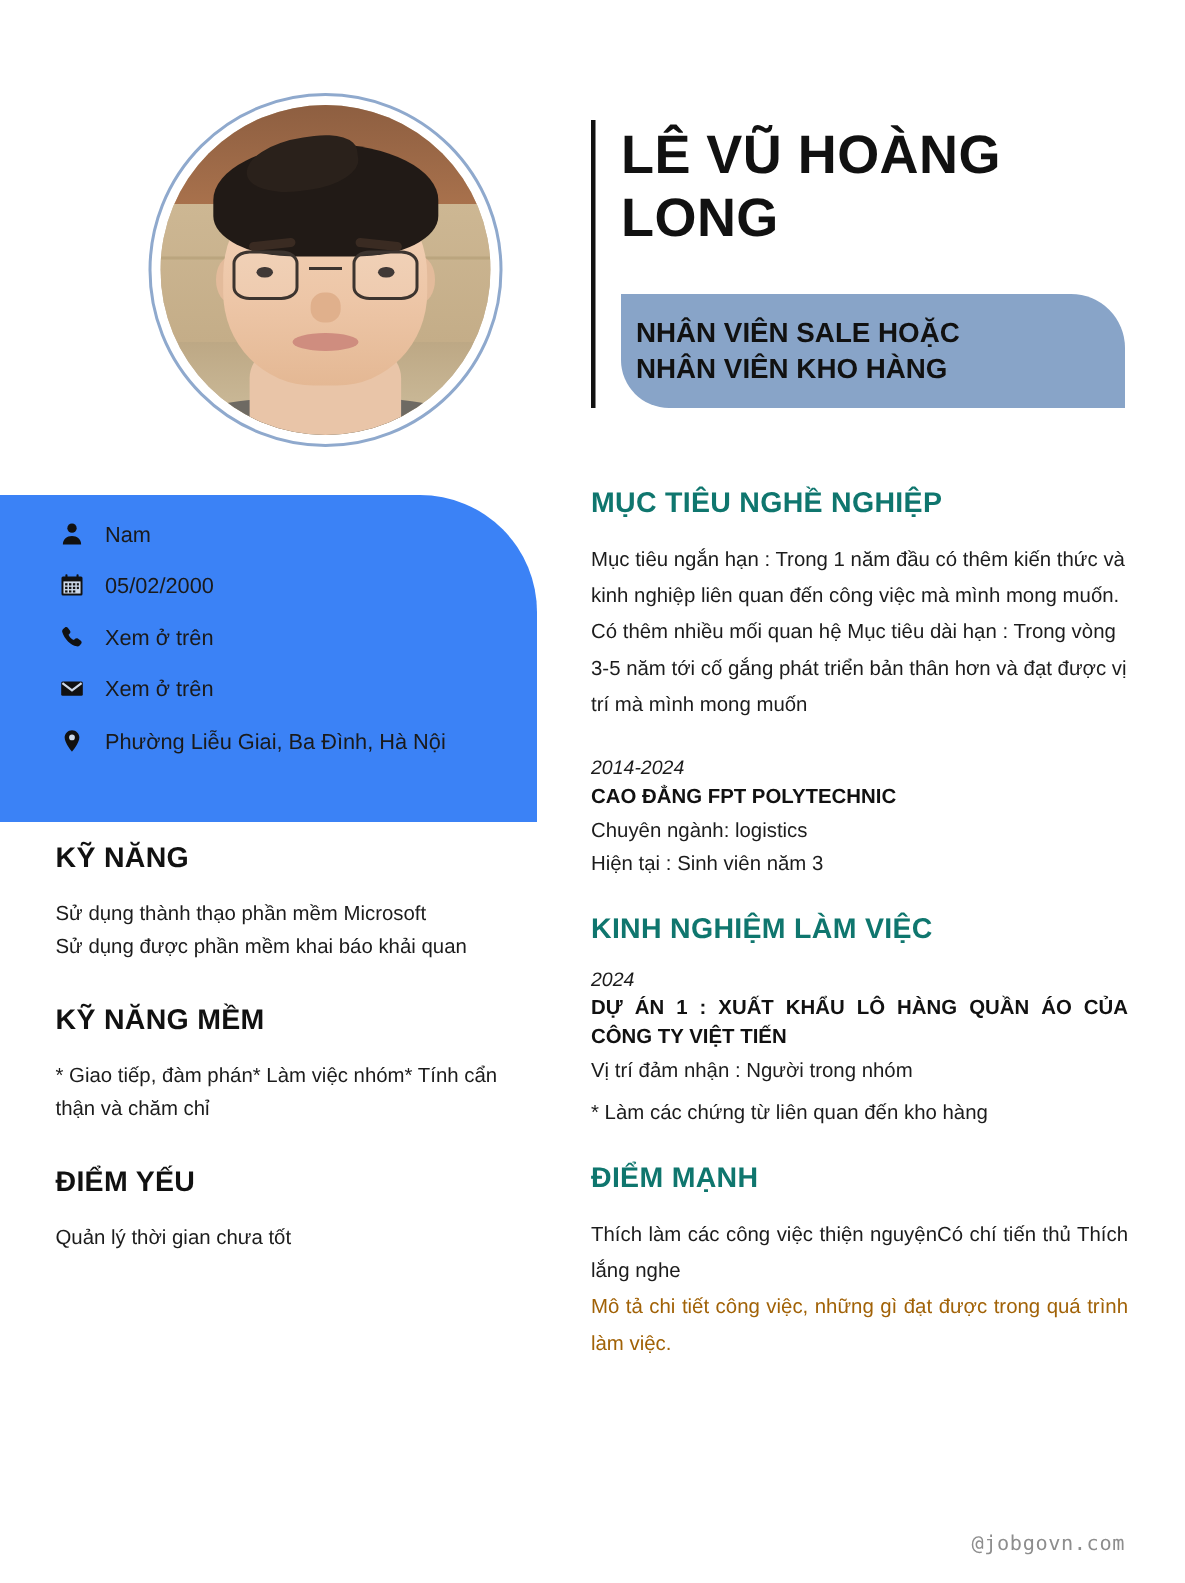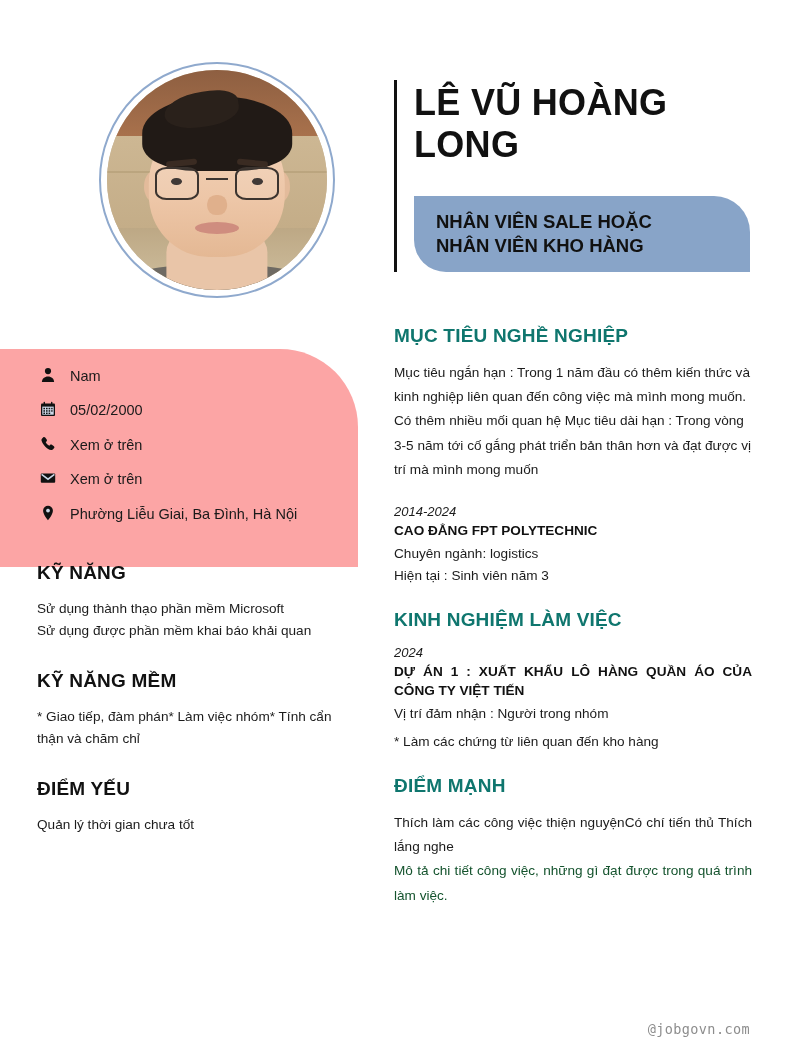--- a/index.html
+++ b/index.html
@@ -117,24 +117,24 @@
   }
   .ph-lip {
     position: absolute; left: 50%; top: 69%; width: 20%; height: 5.5%;
     transform: translateX(-50%);
     background: #cf8d7f; border-radius: 50%;
   }
 
   .sidebar {
     position: absolute;
     left: 0;
-    top: 349px;
+    top: 330px;
     width: 358px;
     height: 218px;
-    background: #fca5a5;
+    background: #3b82f6;
     border-top-right-radius: 78px;
   }
   .contact-list {
     position: absolute;
     left: 40px;
     top: 16px;
     width: 290px;
   }
   .contact-row {
     display: flex;
@@ -203,21 +203,21 @@
     top: 196px;
     width: 336px;
     height: 76px;
     background: #88a4c8;
     border-bottom-left-radius: 32px;
     border-top-right-radius: 36px;
     display: flex;
     align-items: center;
   }
   .job-badge-inner {
-    padding-left: 22px;
+    padding-left: 10px;
     font-size: 18.5px;
     font-weight: bold;
     line-height: 1.32;
     color: #111111;
   }
 
   .right-col {
     position: absolute;
     left: 394px;
     top: 325px;
@@ -250,21 +250,21 @@
     color: #111111;
     margin-bottom: 2px;
     text-align: justify;
   }
   .rsec-line {
     font-size: 13.6px;
     line-height: 1.62;
     color: #1c1c1c;
   }
   .rsec-line.sp { margin-top: 6px; }
-  .muted { color: #14532d; }
+  .muted { color: #a16207; }
 
   .watermark {
     position: absolute;
     right: 40px;
     bottom: 18px;
     font-family: "DejaVu Sans Mono", "Liberation Mono", monospace;
     font-size: 13.5px;
     color: #8d8d8d;
     letter-spacing: 0.4px;
   }

